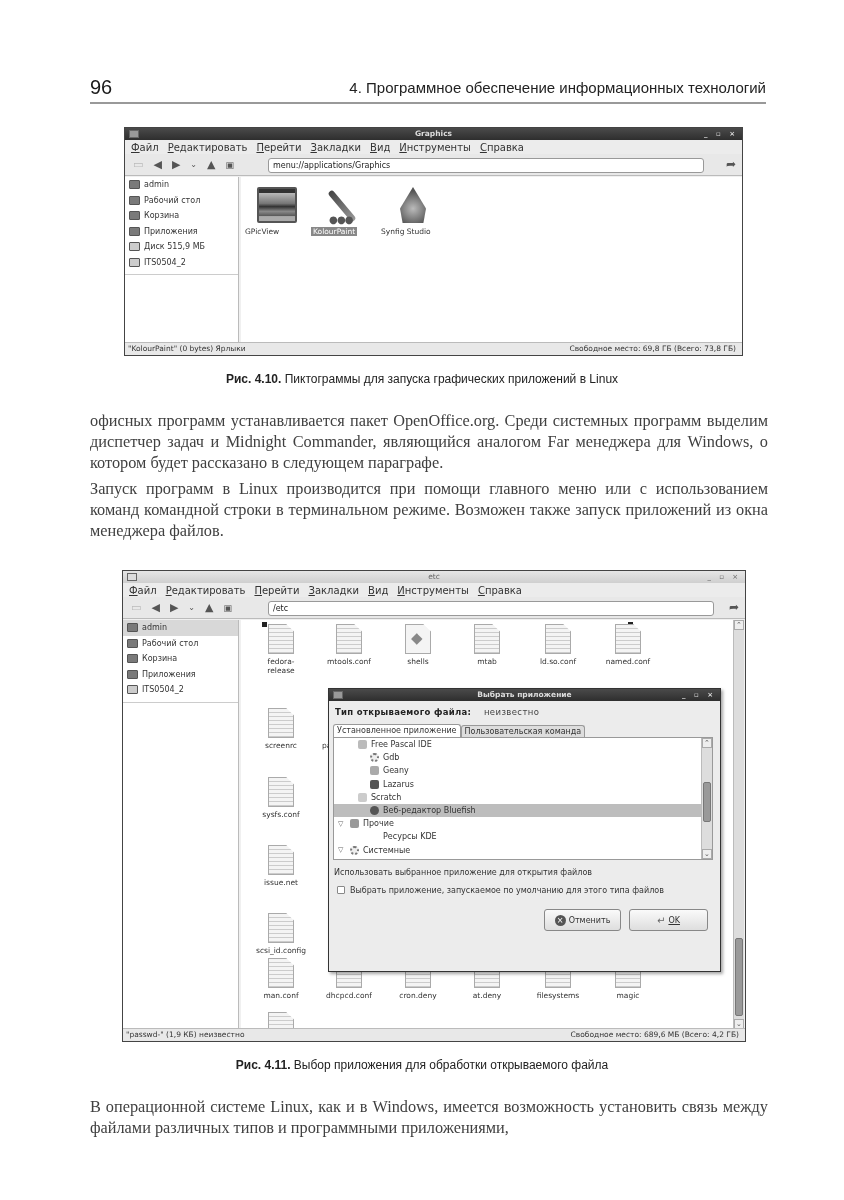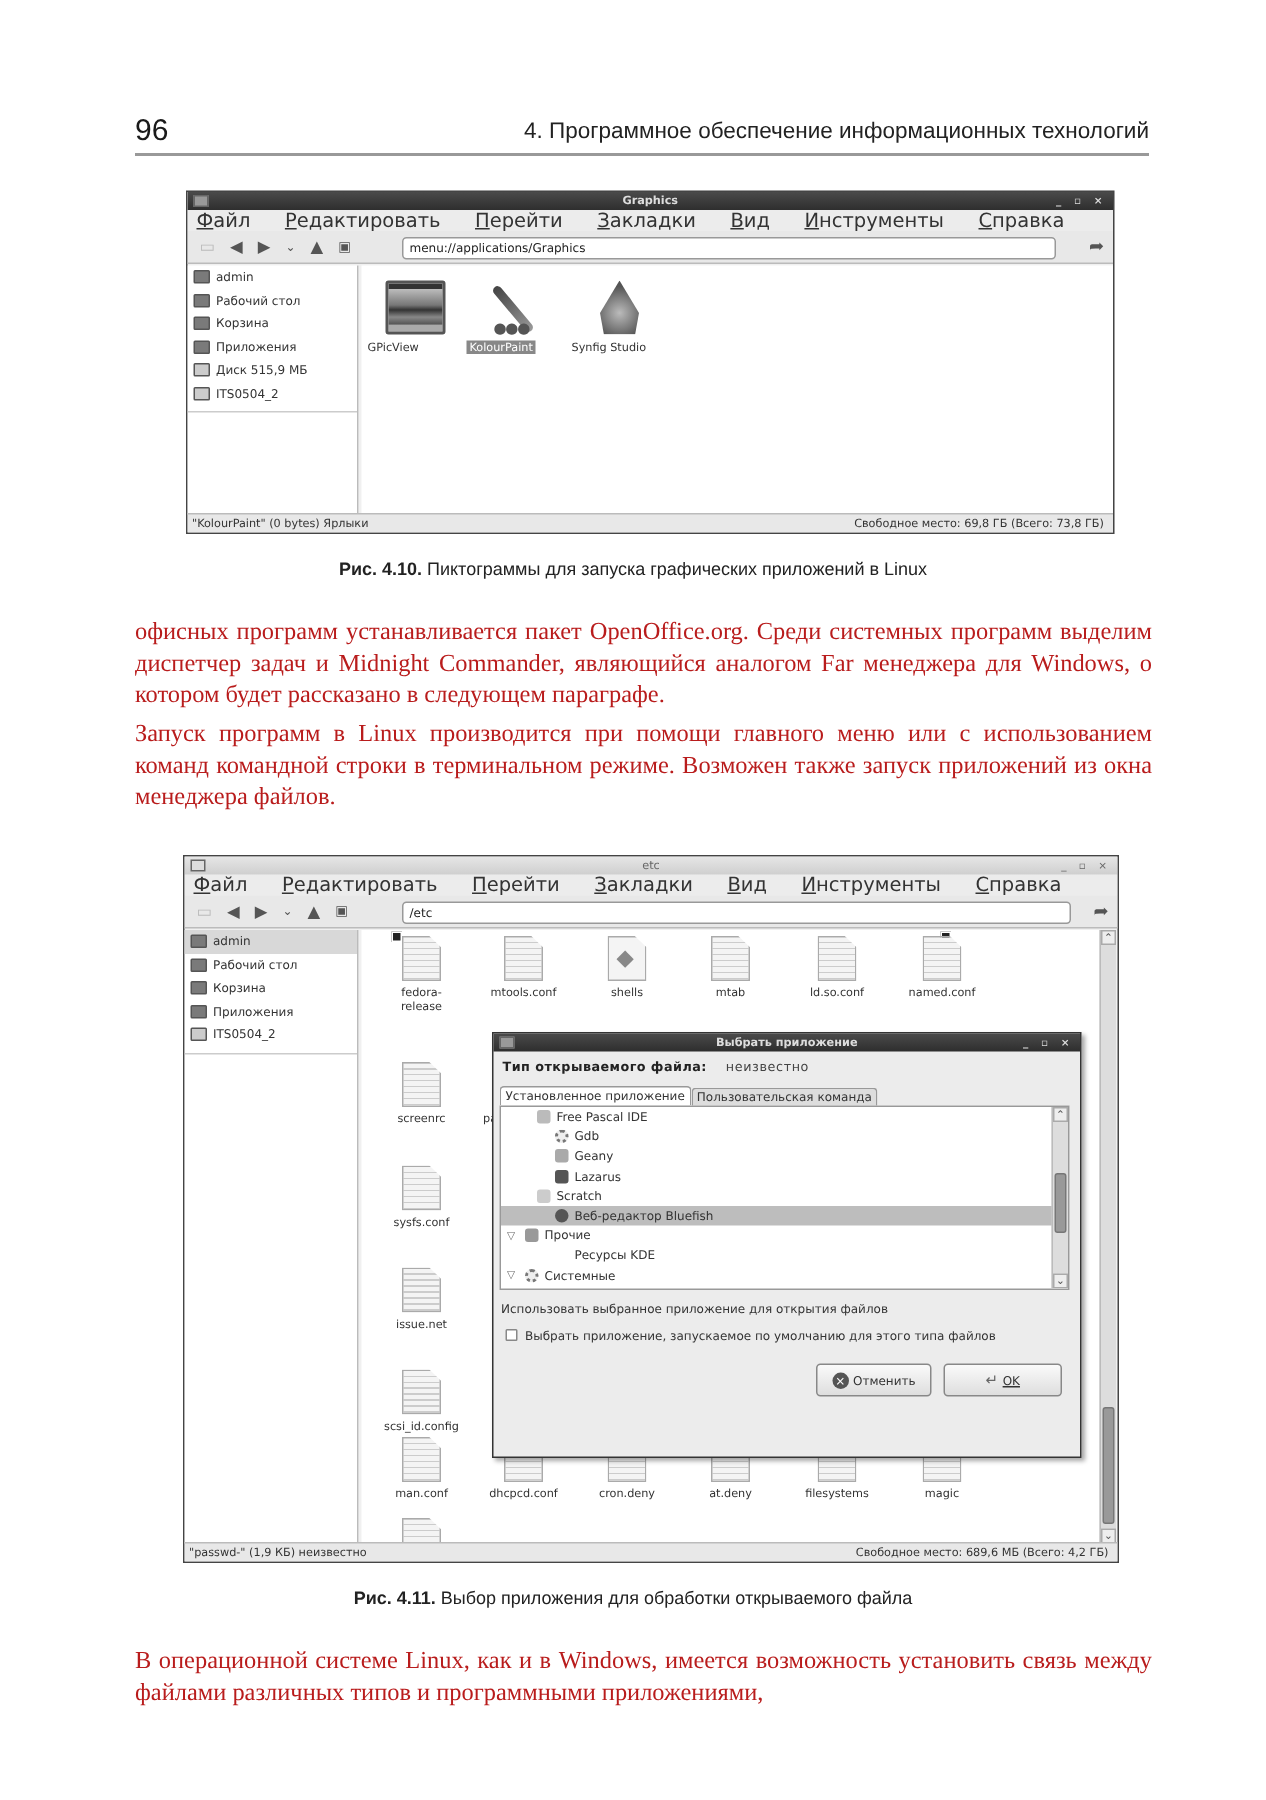--- a/index.html
+++ b/index.html
@@ -10,21 +10,21 @@
   .page-num { position: absolute; left: 0; top: 2px; font-family: "Liberation Sans", sans-serif; font-weight: normal; font-size: 20px; }
   .running-title { position: absolute; right: 0; top: 5px; font-size: 15px; color: #222; }
 
   .ui { font-family: "DejaVu Sans", sans-serif; font-size: 8px; color: #333; }
   .win { position: absolute; border: 1px solid #444; background: #f0f0f0; overflow: hidden; }
   .titlebar { height: 12px; background: linear-gradient(#4a4a4a,#2e2e2e); color: #ddd; position: relative; font-weight: bold; font-size: 7.5px; text-align: center; line-height: 12px; }
   .titlebar.light { background: linear-gradient(#e6e6e6,#cfcfcf); color: #666; font-weight: normal; }
   .titlebar .ticon { position: absolute; left: 4px; top: 2px; width: 10px; height: 8px; background: #999; border: 1px solid #666; }
   .titlebar .wctl { position: absolute; right: 4px; top: 0; letter-spacing: 3px; font-size: 7px; }
   .menubar { height: 14px; background: #ececec; padding-left: 6px; display: flex; align-items: center; }
-  .menubar span { margin-right: 23px; font-size: 13px; color: #333; }
+  .menubar span { margin-right: 9px; font-size: 10px; color: #333; }
   .menubar span::first-letter { text-decoration: underline; }
   .toolbar { height: 22px; background: #e8e8e8; display: flex; align-items: center; padding-left: 8px; border-bottom: 1px solid #bbb; position: relative; }
   .tb-ic { display: inline-block; margin-right: 10px; color: #555; font-size: 11px; }
   .tb-ic.faint { color: #bbb; }
   .addr { position: absolute; left: 152px; top: 4px; height: 15px; background: #fff; border: 1px solid #999; border-radius: 3px; padding-left: 4px; line-height: 13px; font-size: 8px; color: #222; }
   .go-ic { position: absolute; right: 6px; top: 3px; font-size: 12px; color: #555; }
   .side { position: absolute; left: 0; background: #fff; border-right: 1px solid #bbb; }
   .side-item { height: 15.5px; display: flex; align-items: center; padding-left: 4px; font-size: 8px; color: #333; }
   .side-item.sel { background: #d8d8d8; }
   .side-ic { width: 11px; height: 9px; background: #7a7a7a; border: 1px solid #555; margin-right: 4px; border-radius: 1px; }
@@ -65,21 +65,21 @@
   .tree-ic { width: 9px; height: 9px; margin-right: 4px; border-radius: 2px; background: #888; }
   .tree-ic.gear { border-radius: 50%; border: 2px dotted #777; background: #eee; }
   .exp { width: 10px; font-size: 7px; color: #666; margin-left: 4px; margin-right: 2px; }
   .dlg-opt { position: absolute; left: 5px; font-size: 8px; color: #333; }
   .chk { display: inline-block; width: 8px; height: 8px; border: 1px solid #888; background: #fff; margin-right: 5px; vertical-align: -1px; border-radius: 1px; }
   .btn { position: absolute; height: 22px; border: 1px solid #888; border-radius: 3px; background: linear-gradient(#fafafa,#dedede); font-size: 8px; display: flex; align-items: center; justify-content: center; color: #333; }
   .btn .bi { width: 11px; height: 11px; border-radius: 50%; background: #555; color: #fff; font-size: 8px; line-height: 11px; text-align: center; margin-right: 3px; }
 
   .caption { position: absolute; left: 0; width: 844px; text-align: center; font-size: 12px; color: #222; }
   .caption b { font-weight: bold; }
-  .body-text { position: absolute; left: 90px; width: 678px; font-family: "Liberation Serif", serif; font-size: 16.3px; line-height: 21px; text-align: justify; color: #b91c1c; }
+  .body-text { position: absolute; left: 90px; width: 678px; font-family: "Liberation Serif", serif; font-size: 16.3px; line-height: 21px; text-align: justify; color: #404040; }
   .body-text p.last { text-align-last: left; }
 </style>
 </head>
 <body>
 
 <div class="page-header">
   <span class="page-num">96</span>
   <span class="running-title">4. Программное обеспечение информационных технологий</span>
 </div>
 

